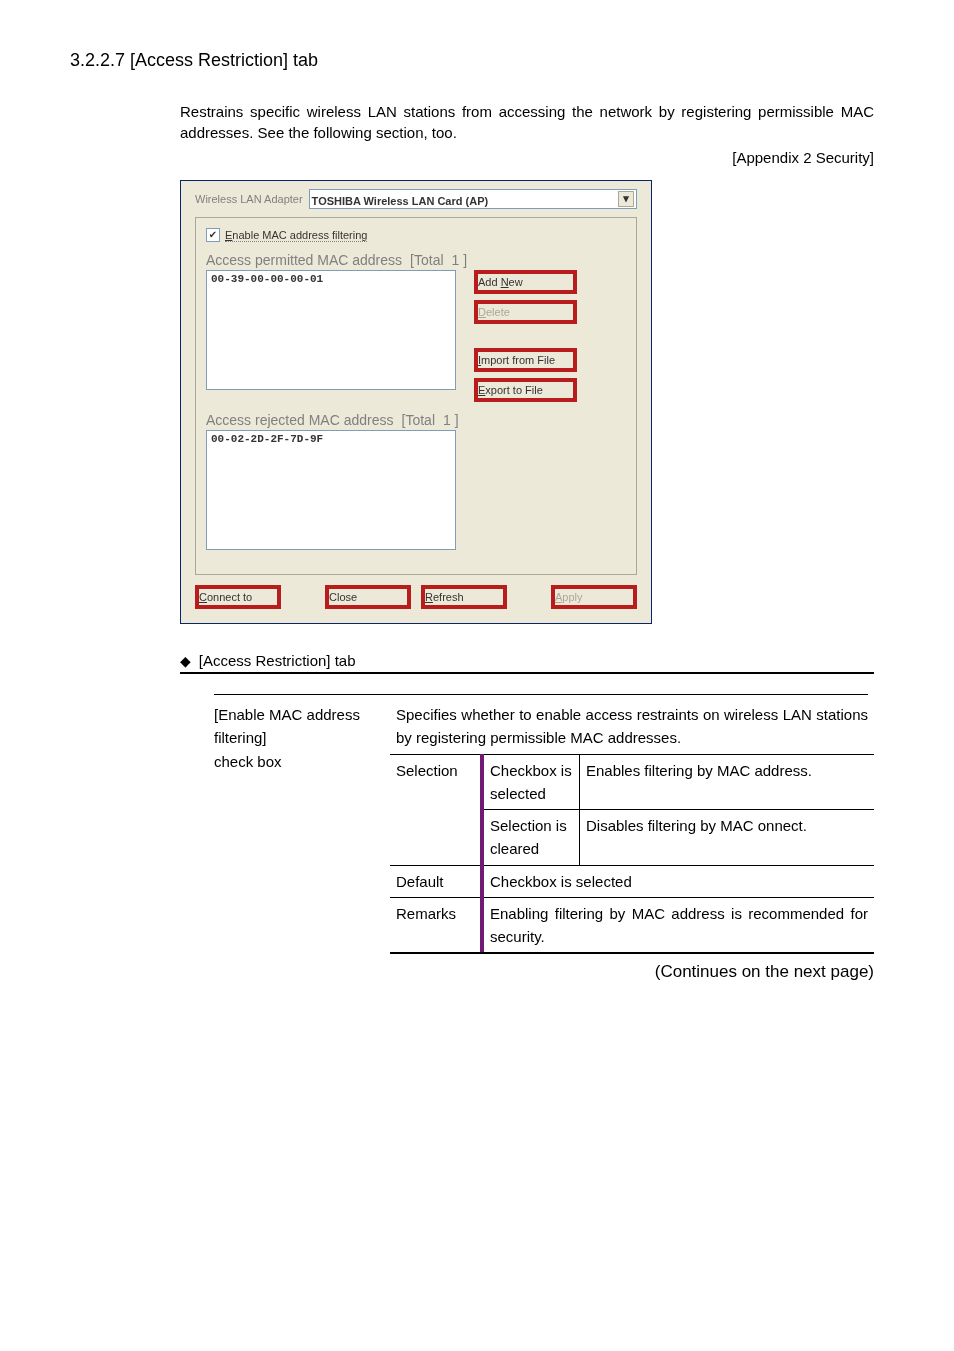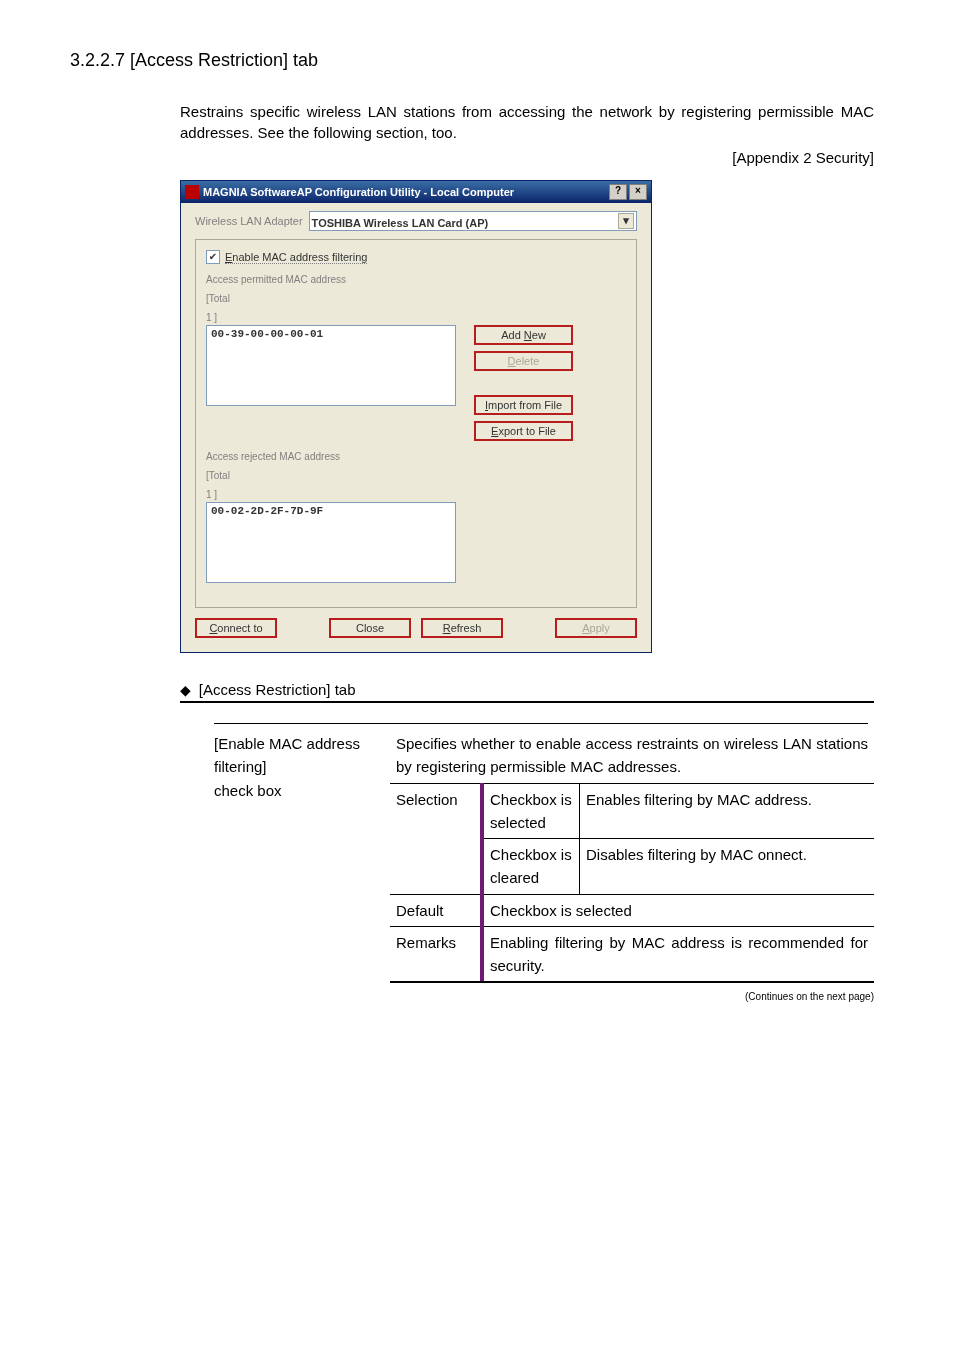--- a/index.html
+++ b/index.html
@@ -70,28 +70,28 @@
   .tabs { display:flex; gap:2px; font-size:11px; color:#808080; margin-bottom:-1px; padding-left:4px;}
   .tab { padding:2px 8px 2px 8px; border:1px solid #aca899; border-bottom:none; background:#ece9d8; border-radius:3px 3px 0 0;}
   .tab.active { background:#ece9d8; color:#333; position:relative; top:1px;}
   .tab-panel { border:1px solid #aca899; padding:10px 10px 14px 10px; background:#ece9d8;}
   .chk-row { display:flex; align-items:center; gap:5px; margin-bottom:10px;}
   .checkbox {
     width:12px;height:12px;border:1px solid #7f9db9;background:#fff;display:flex;align-items:center;justify-content:center;font-size:10px;line-height:10px;
   }
   .chk-label { color:#333; font-size:11px;}
   .dotted { border-bottom:1px dotted #808080; padding-bottom:0; display:inline-block;}
-  .group-label { color:#808080; font-size:10px; margin-bottom:2px; display:flex; gap:8px;flex-direction:column;}
+  .group-label { color:#808080; font-size:14px; margin-bottom:2px; display:flex; gap:8px;}
   .listbox {
-    width:250px;height:81px;border:1px solid #7f9db9;background:#fff;font-family:"Courier New",monospace;font-size:11px;
+    width:250px;height:120px;border:1px solid #7f9db9;background:#fff;font-family:"Courier New",monospace;font-size:11px;
     padding:2px 4px; box-sizing:border-box;
   }
   .listbox .row { white-space:pre; font-weight:bold;}
   .btn {
-    width:95px; padding:2px 0; border:2px solid #b91c1c; background:#ece9d8; text-align:center; font-size:11px;
+    width:95px; padding:2px 0; border:4px solid #b91c1c; background:#ece9d8; text-align:left; font-size:11px;
   }
   .btn.disabled { color:#aca899;}
   .btn .ul { text-decoration: underline; }
   .grp { display:flex; gap:18px; margin-bottom:10px;}
   .btn-col { display:flex; flex-direction:column; gap:6px;}
   .btn-col .spacer { height:12px;}
   .bottom-row { display:flex; gap:10px; padding-top:10px;}
   .bottom-row .btn { width:78px;}
   .bottom-row .fill { flex:1;}
 
@@ -103,38 +103,32 @@
   .rule-thick { border:none; border-top:2px solid #000; margin:0 10px 0 110px;}
   .rule-thin { border:none; border-top:1px solid #000; margin:0;}
   .ctl-table { margin:16px 10px 0 138px;}
   .ctl-table table { border-collapse:collapse; width:100%;}
   .ctl-table td { vertical-align:top; padding:4px 6px; font-size:15px; line-height:1.55;}
   .ctl-table .col-name { width:170px;}
   .ctl-table .col-k { width:78px; border-right:4px solid #701a75;margin-top:16px;}
   .ctl-table .col-s { width:83px; border-right:1px solid #000;}
   .ctl-table tr.bt td { border-top:1px solid #000;}
   .justify { text-align:justify;}
-  .continues { text-align:right; margin:8px 10px 0 0; font-size:10px;}
+  .continues { text-align:right; margin:8px 10px 0 0; font-size:17px;}
 </style>
 </head>
 <body>
 
 <div class="section-heading">3.2.2.7 [Access Restriction] tab</div>
 
 <div class="body-text">Restrains specific wireless LAN stations from accessing the network by registering permissible MAC addresses. See the following section, too.</div>
 
 <div class="appendix-ref">[Appendix 2  Security]</div>
 
 <div class="dialog-wrap">
-  <div class="titlebar">
-    <span class="app-icon"></span>
-    <span class="title-text">MAGNIA SoftwareAP Configuration Utility - Local Computer</span>
-    <span class="win-btn">?</span>
-    <span class="win-btn">×</span>
-  </div>
   <div class="dlg-body">
     <div class="adapter-row">
       <span class="adapter-label">Wireless LAN Adapter</span>
       <div class="adapter-select">
         <span>TOSHIBA Wireless LAN Card (AP)</span>
         <span class="chev">▾</span>
       </div>
     </div>
     <div class="tab-panel">
       <div class="chk-row">
@@ -204,21 +198,21 @@
         <div>check box</div>
       </td>
       <td colspan="3" class="justify">Specifies whether to enable access restraints on wireless LAN stations by registering permissible MAC addresses.</td>
     </tr>
     <tr class="bt">
       <td class="col-k" rowspan="2">Selection</td>
       <td class="col-s">Checkbox is selected</td>
       <td>Enables filtering by MAC address.</td>
     </tr>
     <tr class="bt">
-      <td class="col-s">Checkbox is cleared</td>
+      <td class="col-s">Selection is cleared</td>
       <td>Disables filtering by MAC onnect.</td>
     </tr>
     <tr class="bt">
       <td class="col-k">Default</td>
       <td colspan="2">Checkbox is selected</td>
     </tr>
     <tr class="bt">
       <td class="col-k">Remarks</td>
       <td colspan="2" class="justify">Enabling filtering by MAC address is recommended for security.</td>
     </tr>

